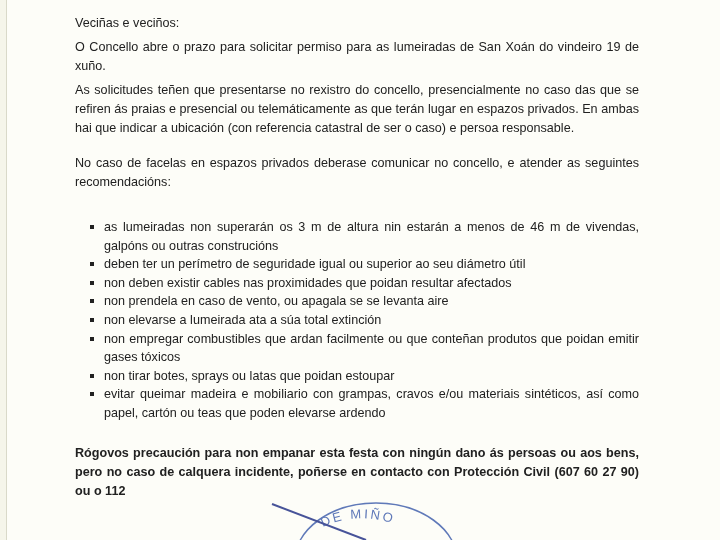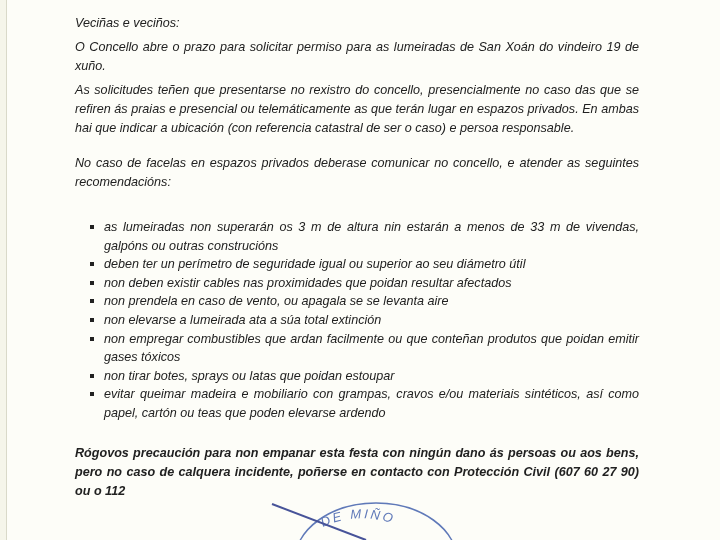--- a/index.html
+++ b/index.html
@@ -2,21 +2,21 @@
 <html><head>
 <meta charset="utf-8">
 <style>
   html, body { margin:0; padding:0; }
   body {
     width:720px; height:540px; overflow:hidden;
     background:#fdfdf8;
     font-family:"Liberation Sans","DejaVu Sans",sans-serif;
     color:#212121;
   }
-  .page { position:relative; width:696px; height:540px;font-style:italic; }
+  .page { position:relative; width:696px; height:540px; }
   .scan-strip {
     position:absolute; left:0; top:0; bottom:0; width:6px;
     background:#f5f5ea; border-right:1px solid #d9d9c9;
   }
   .content {
     position:absolute; left:75px; right:57px; top:14px;
     font-size:12.6px; line-height:19px; text-align:justify;
   }
   .salutation { margin:0 0 5px 0; text-align:left; }
   .para  { margin:0 0 5px 0; }
@@ -44,21 +44,21 @@
   <div class="content">
     <p class="salutation">Veciñas e veciños:</p>
 
     <p class="para p1">O Concello abre o prazo para solicitar permiso para as lumeiradas de San Xoán do vindeiro 19 de xuño.</p>
     <p class="para p2">As solicitudes teñen que presentarse no rexistro do concello, presencialmente no caso das que se refiren ás praias e presencial ou telemáticamente as que terán lugar en espazos privados. En ambas hai que indicar a ubicación (con referencia catastral de ser o caso) e persoa responsable.</p>
     <p class="para p3">No caso de facelas en espazos privados deberase comunicar no concello, e atender as seguintes recomendacións:</p>
 
     <ul class="recs">
       <li>
           <span class="sq"></span>
-          <span class="li-text">as lumeiradas non superarán os 3 m de altura nin estarán a menos de 33 m de vivendas, galpóns ou outras construcións</span>
+          <span class="li-text">as lumeiradas non superarán os 3 m de altura nin estarán a menos de 46 m de vivendas, galpóns ou outras construcións</span>
         </li>
       <li>
           <span class="sq"></span>
           <span class="li-text">deben ter un perímetro de seguridade igual ou superior ao seu diámetro útil</span>
         </li>
       <li>
           <span class="sq"></span>
           <span class="li-text">non deben existir cables nas proximidades que poidan resultar afectados</span>
         </li>
       <li>

